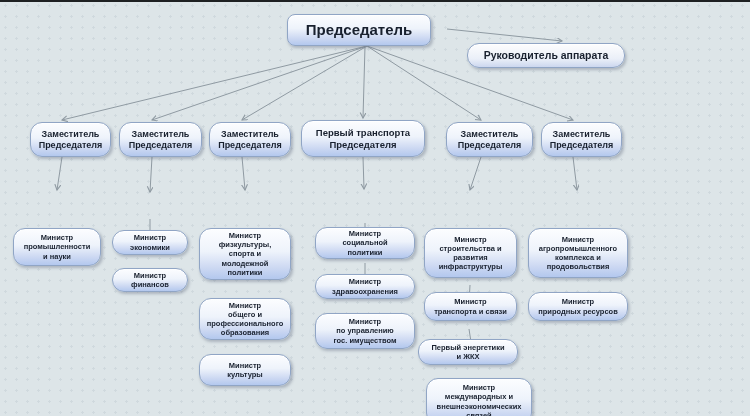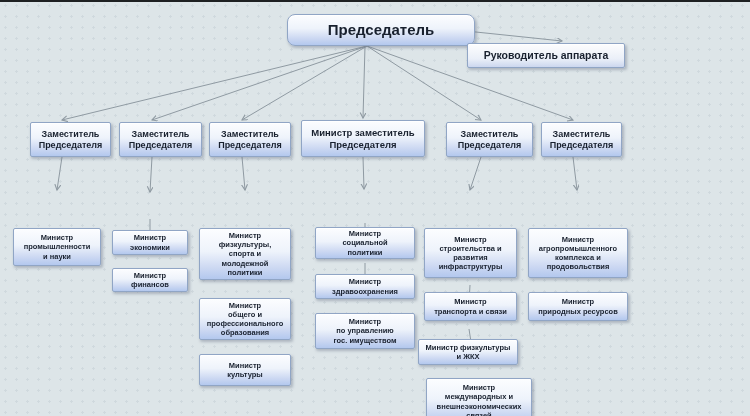--- a/index.html
+++ b/index.html
@@ -11,21 +11,21 @@
     background-size:11px 11px;
   }
   .top-border{position:absolute;left:0;top:0;width:750px;height:2px;background:#1e2022;z-index:3;}
   #edges{position:absolute;left:0;top:0;width:750px;height:416px;z-index:1;pointer-events:none;}
   .node{
     position:absolute;z-index:2;box-sizing:border-box;
     display:flex;align-items:center;justify-content:center;
     text-align:center;white-space:pre-line;
     font-weight:bold;color:#18202e;line-height:1.22;
     background:linear-gradient(180deg,#fcfdff 0%,#eef3fb 45%,#ccd8f2 78%,#b3c8ee 100%);
-    border:1px solid #90a5c5;border-radius:2px;
+    border:1px solid #90a5c5;border-radius:12px;
     box-shadow:1.5px 2px 3px rgba(100,110,130,0.40), inset 0 1px 0 #ffffff;
     padding:2px 3px;
   }
   .chairman{font-size:15px;border-radius:8px;}
   .staff{font-size:10.5px;background:linear-gradient(180deg,#fdfdfe 0%,#eaeff8 65%,#ccd7ef 100%);}
   .deputy{font-size:9px;margin-left:8px;}
   .first-deputy{font-size:9.5px;}
   .minister{font-size:7.5px;margin-top:36px;}
 </style>
 </head>
@@ -56,30 +56,30 @@
     <line x1="245" y1="244" x2="245" y2="262" stroke="#8f9aa2" stroke-width="1"></line>
     <line x1="245" y1="304" x2="245" y2="318" stroke="#8f9aa2" stroke-width="1"></line>
     <line x1="365" y1="223" x2="365" y2="238" stroke="#8f9aa2" stroke-width="1"></line>
     <line x1="365" y1="263" x2="365" y2="277" stroke="#8f9aa2" stroke-width="1"></line>
     <line x1="470" y1="242" x2="470" y2="256" stroke="#8f9aa2" stroke-width="1"></line>
     <line x1="470" y1="285" x2="469" y2="303" stroke="#8f9aa2" stroke-width="1"></line>
     <line x1="469" y1="329" x2="471" y2="342" stroke="#8f9aa2" stroke-width="1"></line>
     <line x1="577" y1="242" x2="577" y2="256" stroke="#8f9aa2" stroke-width="1"></line>
   </svg>
 
-<div class="node chairman" style="left:287px;top:14px;width:188px;height:32px">Председатель</div>
+<div class="node chairman" style="left:287px;top:14px;width:144px;height:32px">Председатель</div>
 <div class="node staff" style="left:467px;top:43px;width:158px;height:25px">Руководитель аппарата</div>
 
 <div class="node deputy" style="left:22px;top:122px;width:81px;height:35px">Заместитель
 Председателя</div>
 <div class="node deputy" style="left:111px;top:122px;width:83px;height:35px">Заместитель
 Председателя</div>
 <div class="node deputy" style="left:201px;top:122px;width:82px;height:35px">Заместитель
 Председателя</div>
-<div class="node first-deputy" style="left:301px;top:120px;width:124px;height:37px">Министр заместитель
+<div class="node first-deputy" style="left:301px;top:120px;width:124px;height:37px">Первый транспорта
 Председателя</div>
 <div class="node deputy" style="left:438px;top:122px;width:87px;height:35px">Заместитель
 Председателя</div>
 <div class="node deputy" style="left:533px;top:122px;width:81px;height:35px">Заместитель
 Председателя</div>
 
 <div class="node minister" style="left:13px;top:192px;width:88px;height:38px">Министр
 промышленности
 и науки</div>
 
@@ -108,21 +108,21 @@
 <div class="node minister" style="left:315px;top:277px;width:100px;height:36px">Министр
 по управлению
 гос. имуществом</div>
 
 <div class="node minister" style="left:424px;top:192px;width:93px;height:50px">Министр
 строительства и
 развития
 инфраструктуры</div>
 <div class="node minister" style="left:424px;top:256px;width:93px;height:29px">Министр
 транспорта и связи</div>
-<div class="node minister" style="left:418px;top:303px;width:100px;height:26px">Министр физкультуры
+<div class="node minister" style="left:418px;top:303px;width:100px;height:26px">Первый энергетики
 и ЖКХ</div>
 <div class="node minister" style="left:426px;top:342px;width:106px;height:47px">Министр
 международных и
 внешнеэкономических
 связей</div>
 
 <div class="node minister" style="left:528px;top:192px;width:100px;height:50px">Министр
 агропромышленного
 комплекса и
 продовольствия</div>

